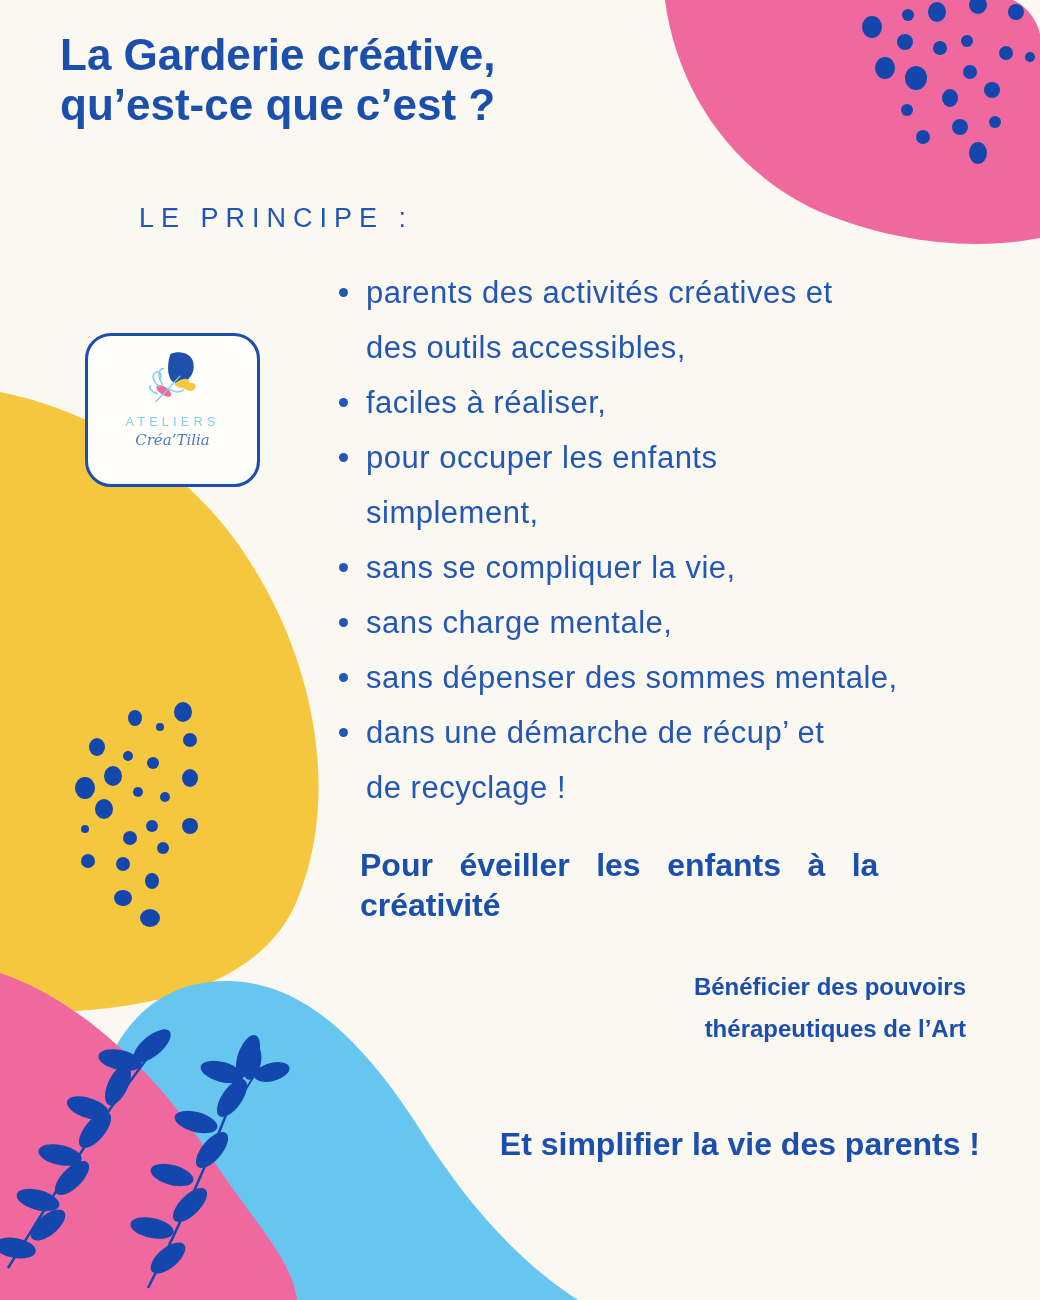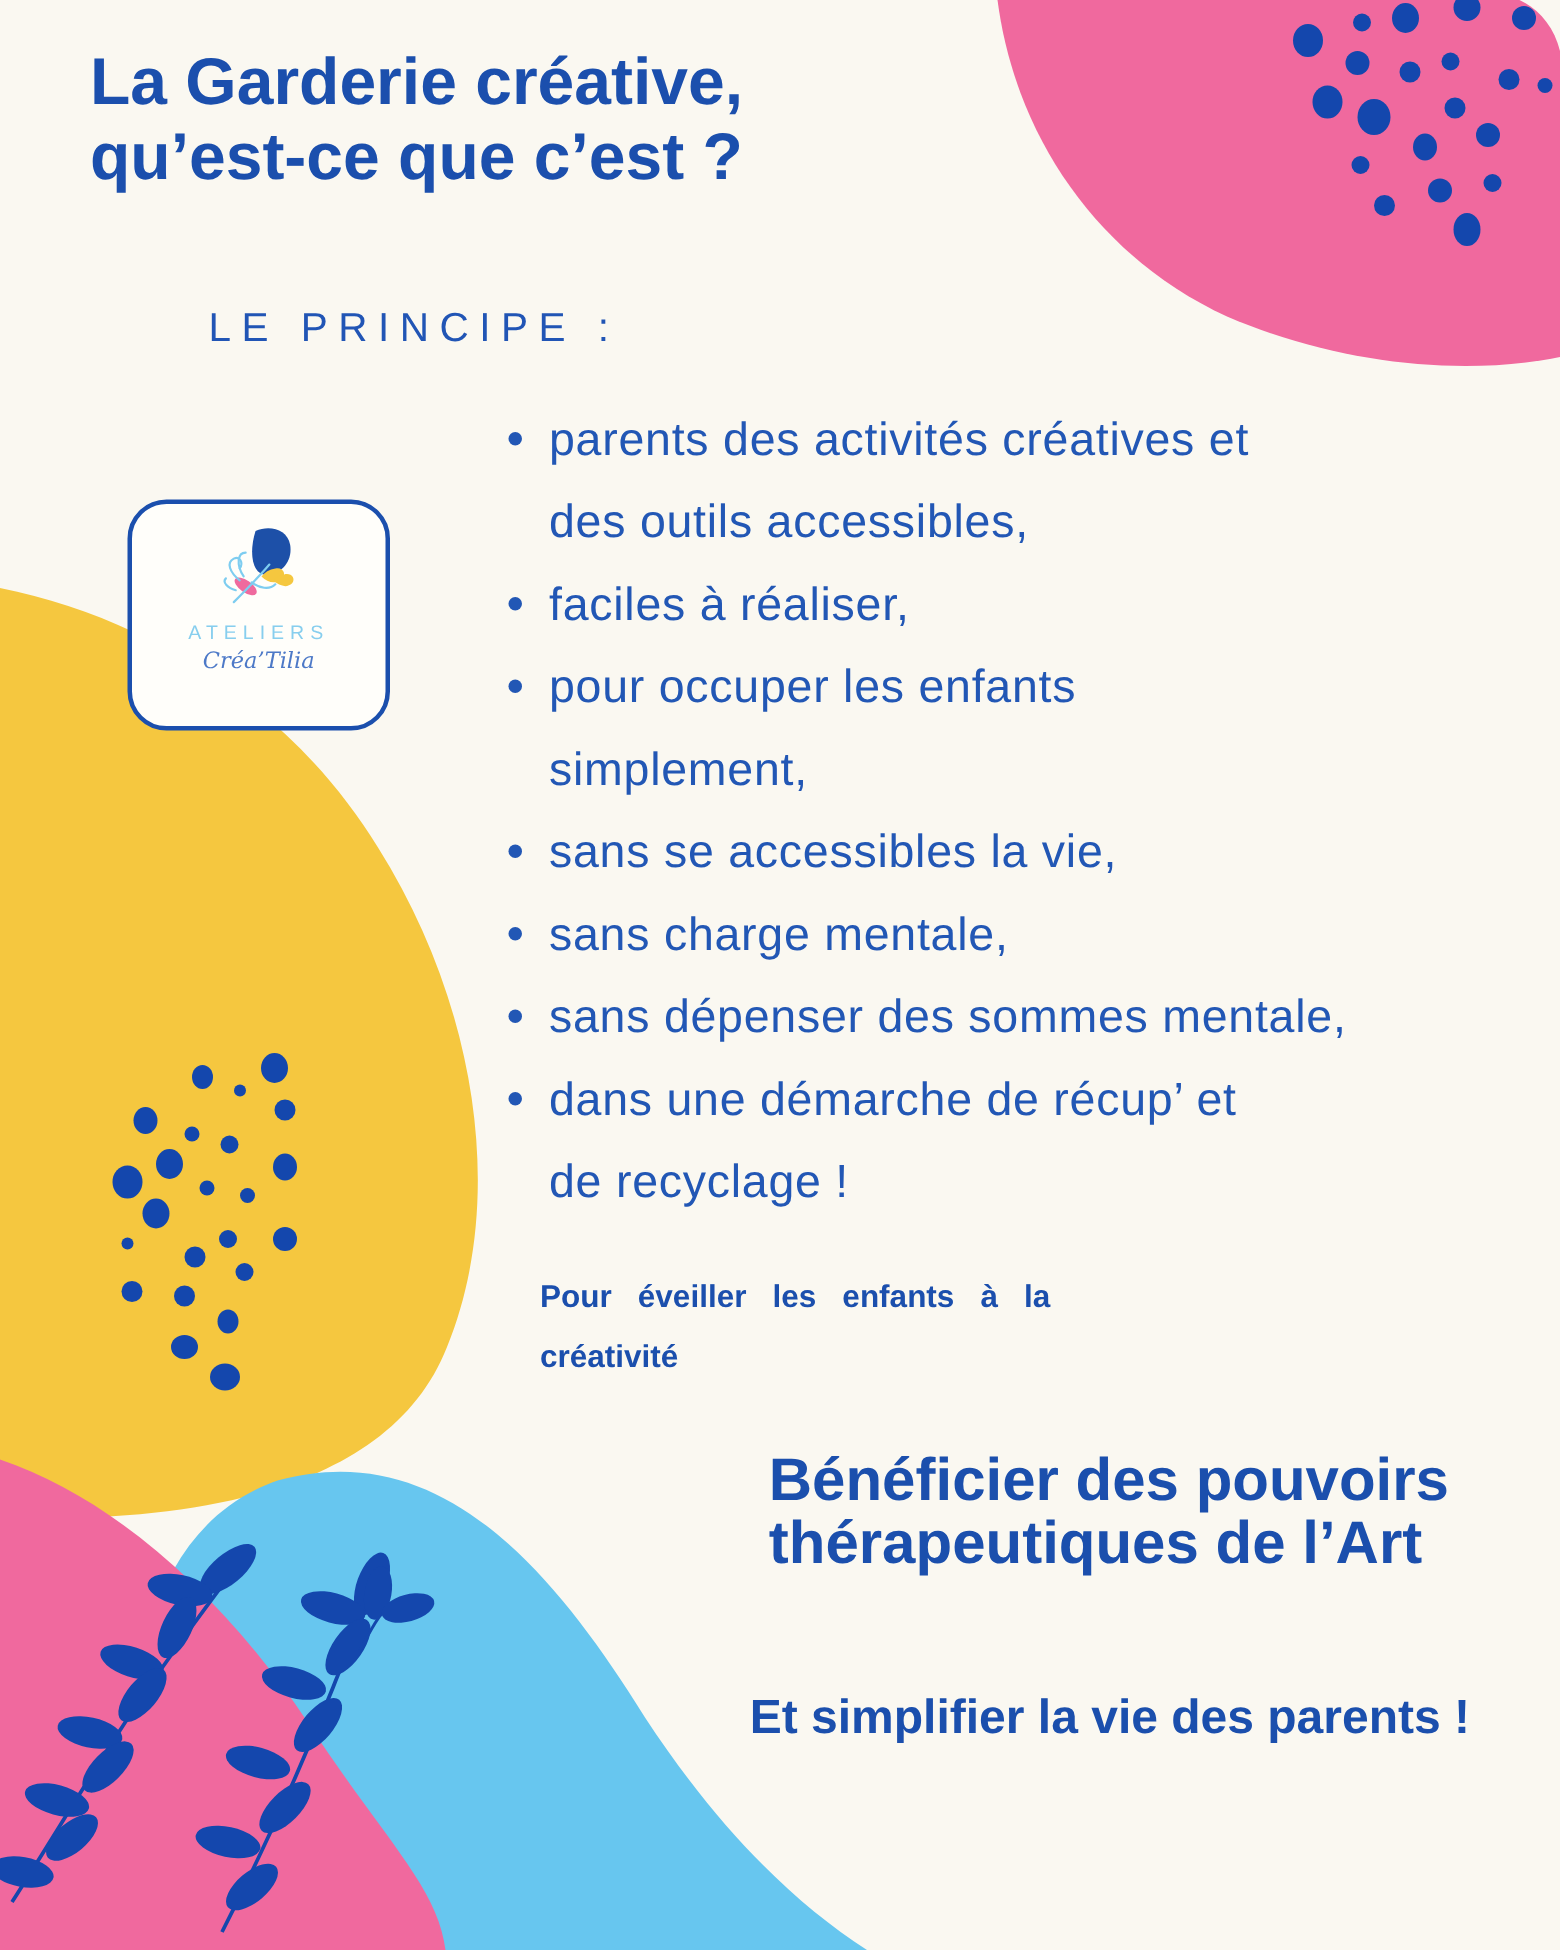--- a/index.html
+++ b/index.html
@@ -44,25 +44,25 @@
     color:var(--list-blue,#2257b5);
   }
   ul.bullets li{position:relative;padding-left:29px;white-space:pre-line;}
   ul.bullets li::before{
     content:"";position:absolute;left:2px;top:23px;width:9px;height:9px;
     border-radius:50%;background:var(--list-blue,#2257b5);
   }
   .statement{font-weight:bold;color:var(--title-blue,#1b4fad);}
   .statement-1{
     left:360px;top:845px;width:605px;
-    font-size:21px;line-height:40px;word-spacing:0.55em;
+    font-size:32px;line-height:40px;word-spacing:0.55em;
   }
   .statement-2{
-    right:74px;top:966px;text-align:left;
-    font-size:40px;line-height:42px;
+    right:74px;top:966px;text-align:right;
+    font-size:24px;line-height:42px;
   }
   .statement-3{
     left:340px;top:1124px;width:640px;text-align:right;
     font-size:32px;line-height:40px;
   }
 </style>
 </head>
 <body>
 
 <div class="poster">
@@ -185,21 +185,21 @@
     <div class="logo-brand">ATELIERS</div>
     <div class="logo-script">Créa’Tilia</div>
   </div>
 
   <ul class="bullets">
     <li>parents des activités créatives et
 des outils accessibles,</li>
     <li>faciles à réaliser,</li>
     <li>pour occuper les enfants
 simplement,</li>
-    <li>sans se accessibles la vie,</li>
+    <li>sans se compliquer la vie,</li>
     <li>sans charge mentale,</li>
     <li>sans dépenser des sommes mentale,</li>
     <li>dans une démarche de récup’ et
 de recyclage !</li>
   </ul>
 
   <div class="txt statement statement-1">Pour éveiller les enfants à la
 créativité</div>
 
   <div class="txt statement statement-2">Bénéficier des pouvoirs

